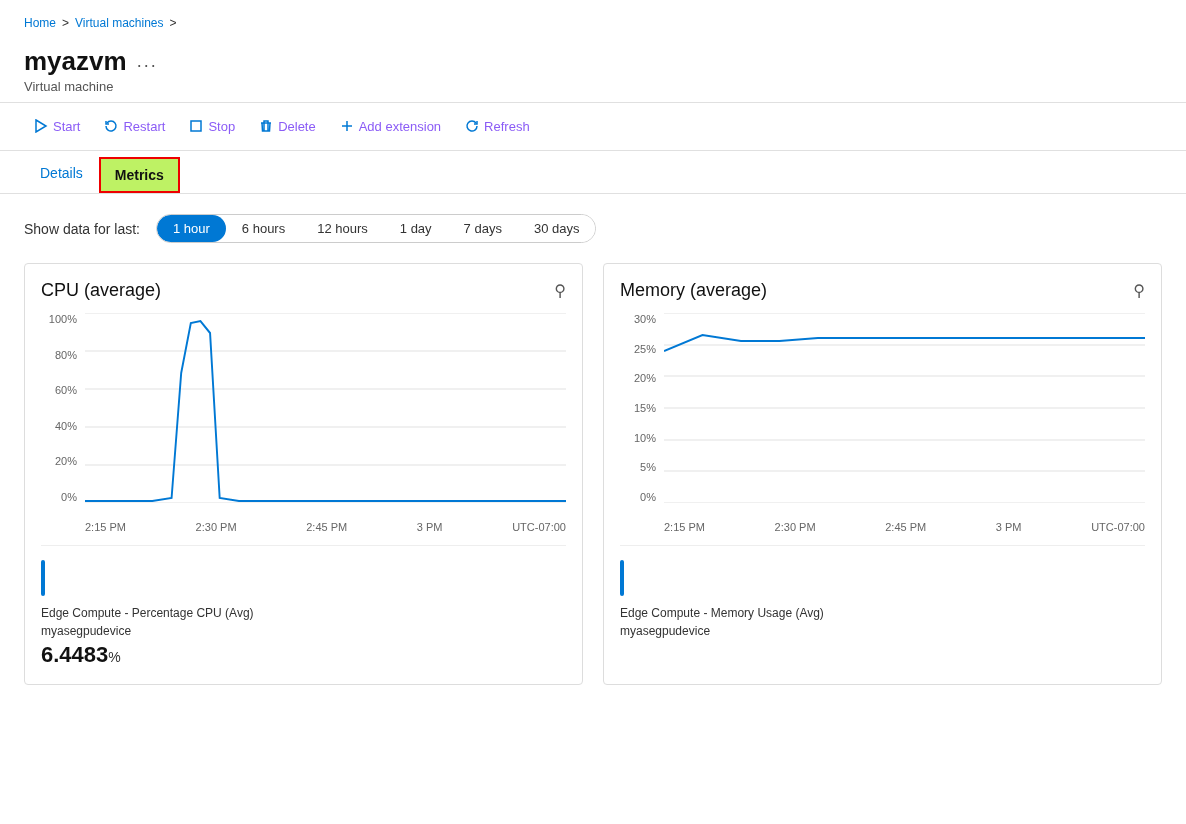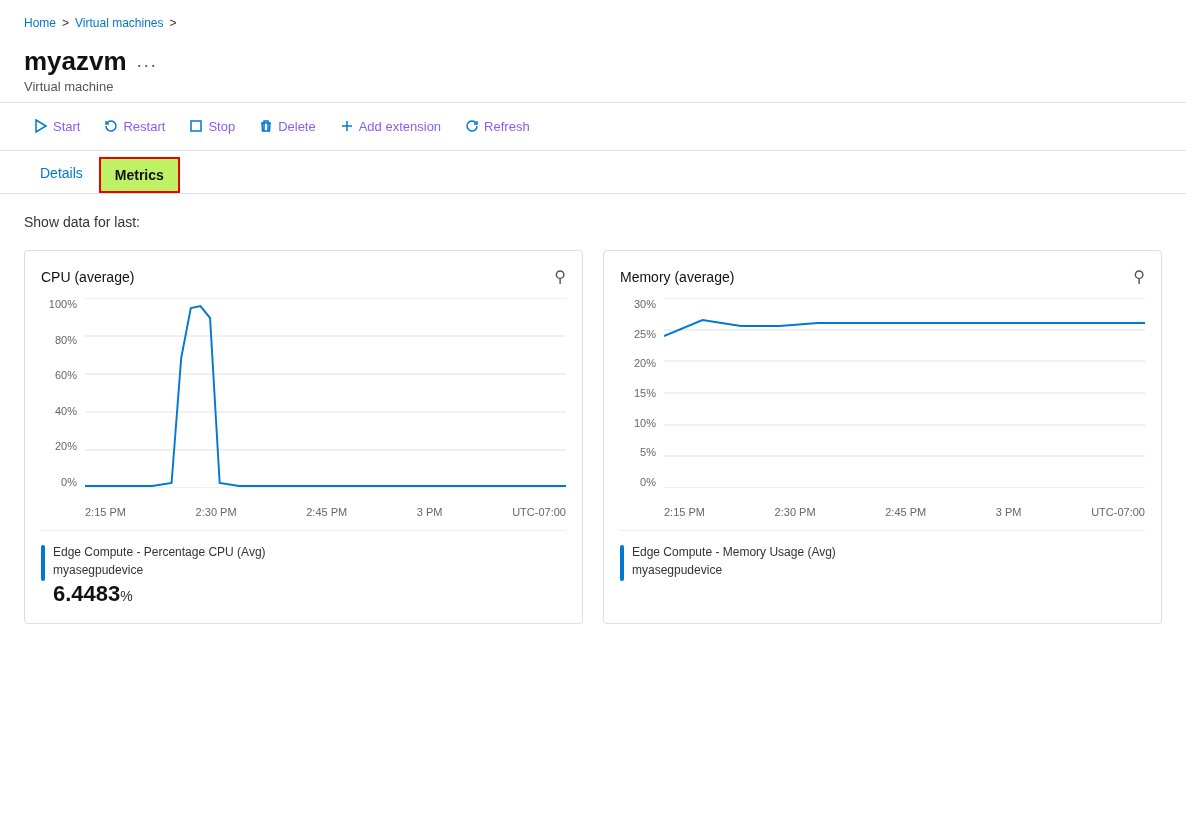--- a/index.html
+++ b/index.html
@@ -27,31 +27,31 @@
 
     .filter-row { display: flex; align-items: center; gap: 16px; margin-bottom: 20px; }
     .filter-label { font-size: 14px; color: #333; }
     .time-pills { display: flex; align-items: center; border: 1px solid #ccc; border-radius: 20px; overflow: hidden; }
     .time-pill { padding: 6px 16px; font-size: 13px; cursor: pointer; color: #333; background: #fff; border: none; }
     .time-pill.active { background: #0078d4; color: #fff; border-radius: 20px; }
 
     .charts-row { display: flex; gap: 20px; }
     .chart-card { flex: 1; border: 1px solid #ddd; border-radius: 4px; padding: 16px; background: #fff; }
     .chart-header { display: flex; justify-content: space-between; align-items: center; margin-bottom: 12px; }
-    .chart-title { font-size: 14px; font-weight: 500; color: #111; }
+    .chart-title { font-size: 18px; font-weight: 500; color: #111; }
     .pin-icon { color: #555; cursor: pointer; font-size: 16px; }
 
     .chart-area { position: relative; height: 220px; }
     .y-axis { position: absolute; left: 0; top: 0; bottom: 30px; width: 42px; display: flex; flex-direction: column; justify-content: space-between; align-items: flex-end; font-size: 11px; color: #666; padding-right: 6px; text-align: center; }
     .chart-plot { position: absolute; left: 44px; right: 0; top: 0; bottom: 30px; }
     .chart-plot svg { width: 100%; height: 100%; }
     .x-axis { position: absolute; bottom: 0; left: 44px; right: 0; display: flex; justify-content: space-between; font-size: 11px; color: #666; }
 
     .chart-legend { margin-top: 12px; border-top: 1px solid #eee; padding-top: 12px; }
-    .legend-item { display: flex; align-items: flex-start; gap: 8px; }
+    .legend-item { display: flex; align-items: flex-start; gap: 8px; flex-direction: column; }
     .legend-bar { width: 4px; height: 36px; background: #0078d4; border-radius: 2px; flex-shrink: 0; margin-top: 2px; }
     .legend-text { font-size: 12px; color: #333; line-height: 1.5; }
     .legend-value { font-size: 22px; font-weight: 700; color: #111; margin-top: 2px; }
     .legend-unit { font-size: 14px; font-weight: 400; color: #333; }
 
     .grid-line { stroke: #e0e0e0; stroke-width: 1; }
   </style>
 </head>
 <body>
 
@@ -114,20 +114,28 @@
 
 <div class="tabs">
   <div class="tab details">Details</div>
   <div class="tab active">Metrics</div>
 </div>
 
 <div class="content">
 
   <div class="filter-row">
     <span class="filter-label">Show data for last:</span>
+    <div class="time-pills">
+      <button class="time-pill active">1 hour</button>
+      <button class="time-pill">6 hours</button>
+      <button class="time-pill">12 hours</button>
+      <button class="time-pill">1 day</button>
+      <button class="time-pill">7 days</button>
+      <button class="time-pill">30 days</button>
+    </div>
   </div>
 
   <div class="charts-row">
 
     <div class="chart-card">
       <div class="chart-header">
         <span class="chart-title">CPU (average)</span>
         <span class="pin-icon">⚲</span>
       </div>
       <div class="chart-area">

